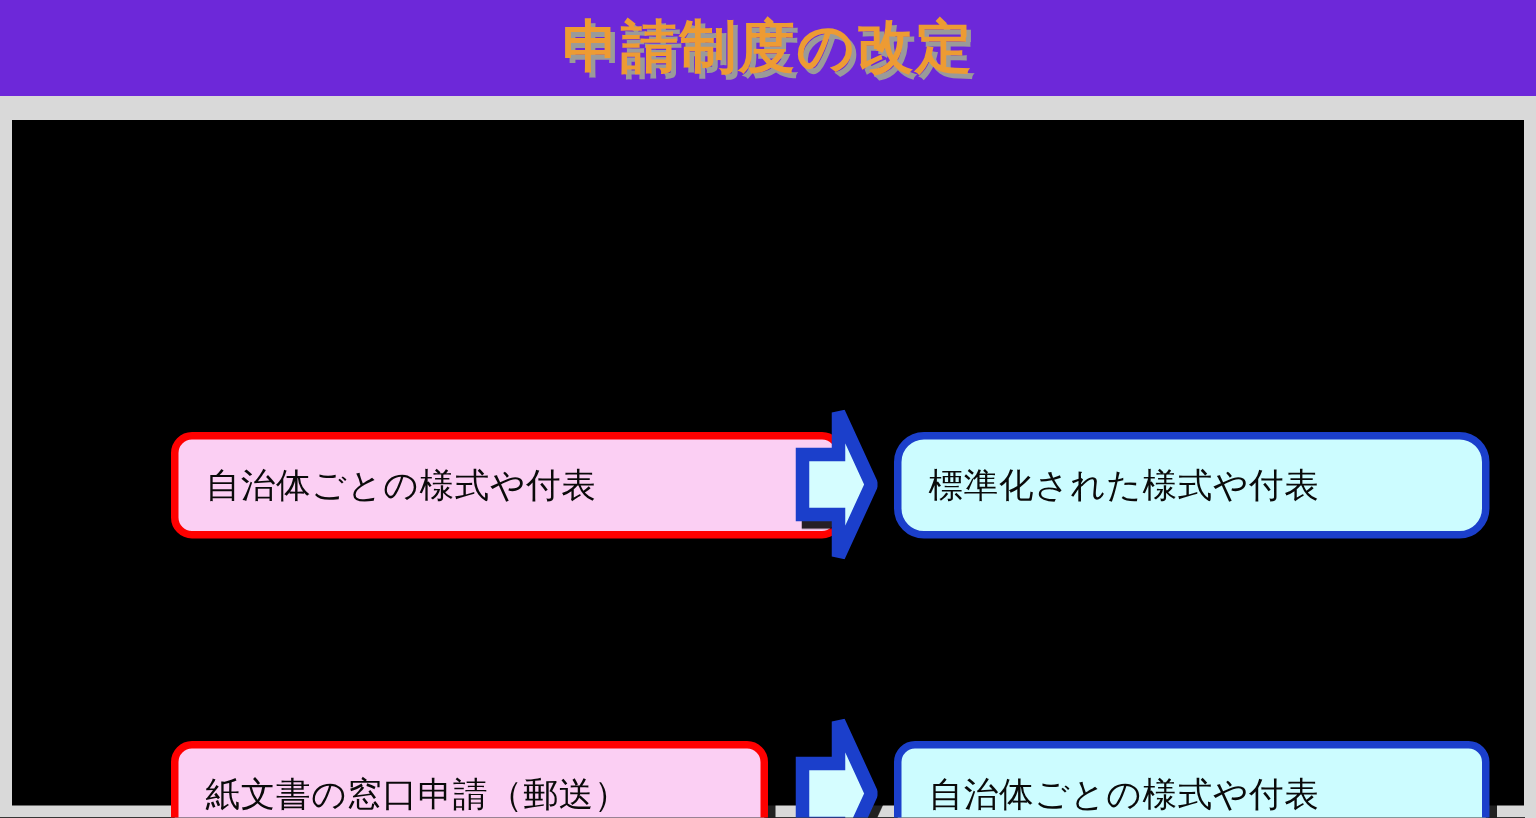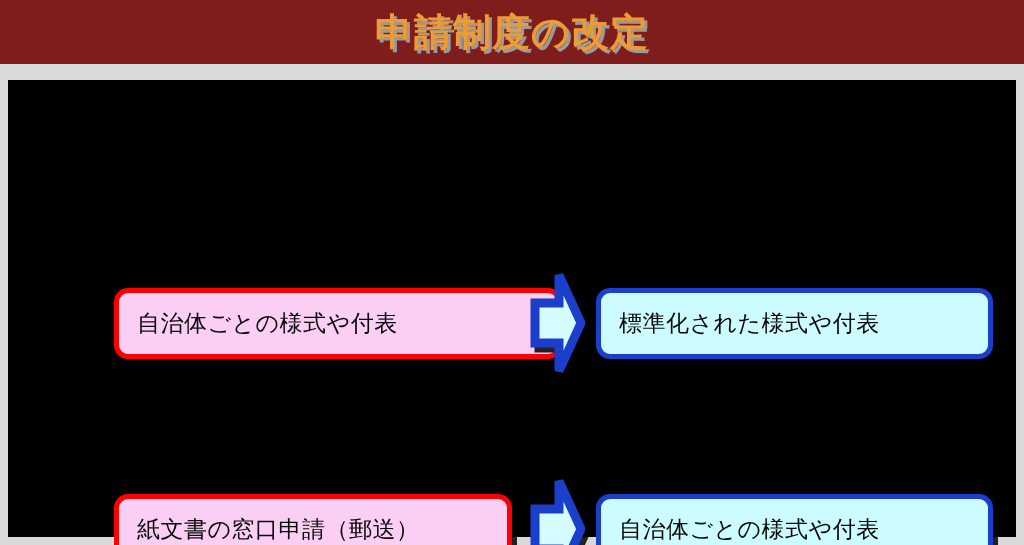--- a/index.html
+++ b/index.html
@@ -21,21 +21,21 @@
     background: #000000;
   }
 
   
   .title-bar {
     position: absolute;
     left: 0;
     top: 0;
     width: 1024px;
     height: 64px;
-    background: #7f1d1d;
+    background: #6d28d9;
   }
   .title-text {
     position: absolute;
     left: 0;
     top: 8px;
     width: 1024px;
     text-align: center;
     font-size: 38px;
     font-weight: bold;
     line-height: 48px;
@@ -87,21 +87,21 @@
     background: #FBCFF3;
     border: 5px solid #FF0000;
   }
   .box.cyan {
     background: #CCFCFF;
     border: 5px solid #1B3FCB;
   }
 
   
   #box-before-1 { left: 106px; top: 208px; width: 448px; height: 71px; }
-  #box-after-1  { left: 588px; top: 208px; width: 397px; height: 71px; }
+  #box-after-1  { left: 588px; top: 208px; width: 397px; height: 71px; border-radius: 20px; }
   #box-before-2 { left: 106px; top: 414px; width: 398px; height: 71px; }
   #box-after-2  { left: 588px; top: 414px; width: 397px; height: 71px; }
 
   
   .arrow {
     position: absolute;
     width: 56px;
     height: 100px;
     filter: drop-shadow(4px 5px 0 rgba(0,0,0,0.85));
   }

